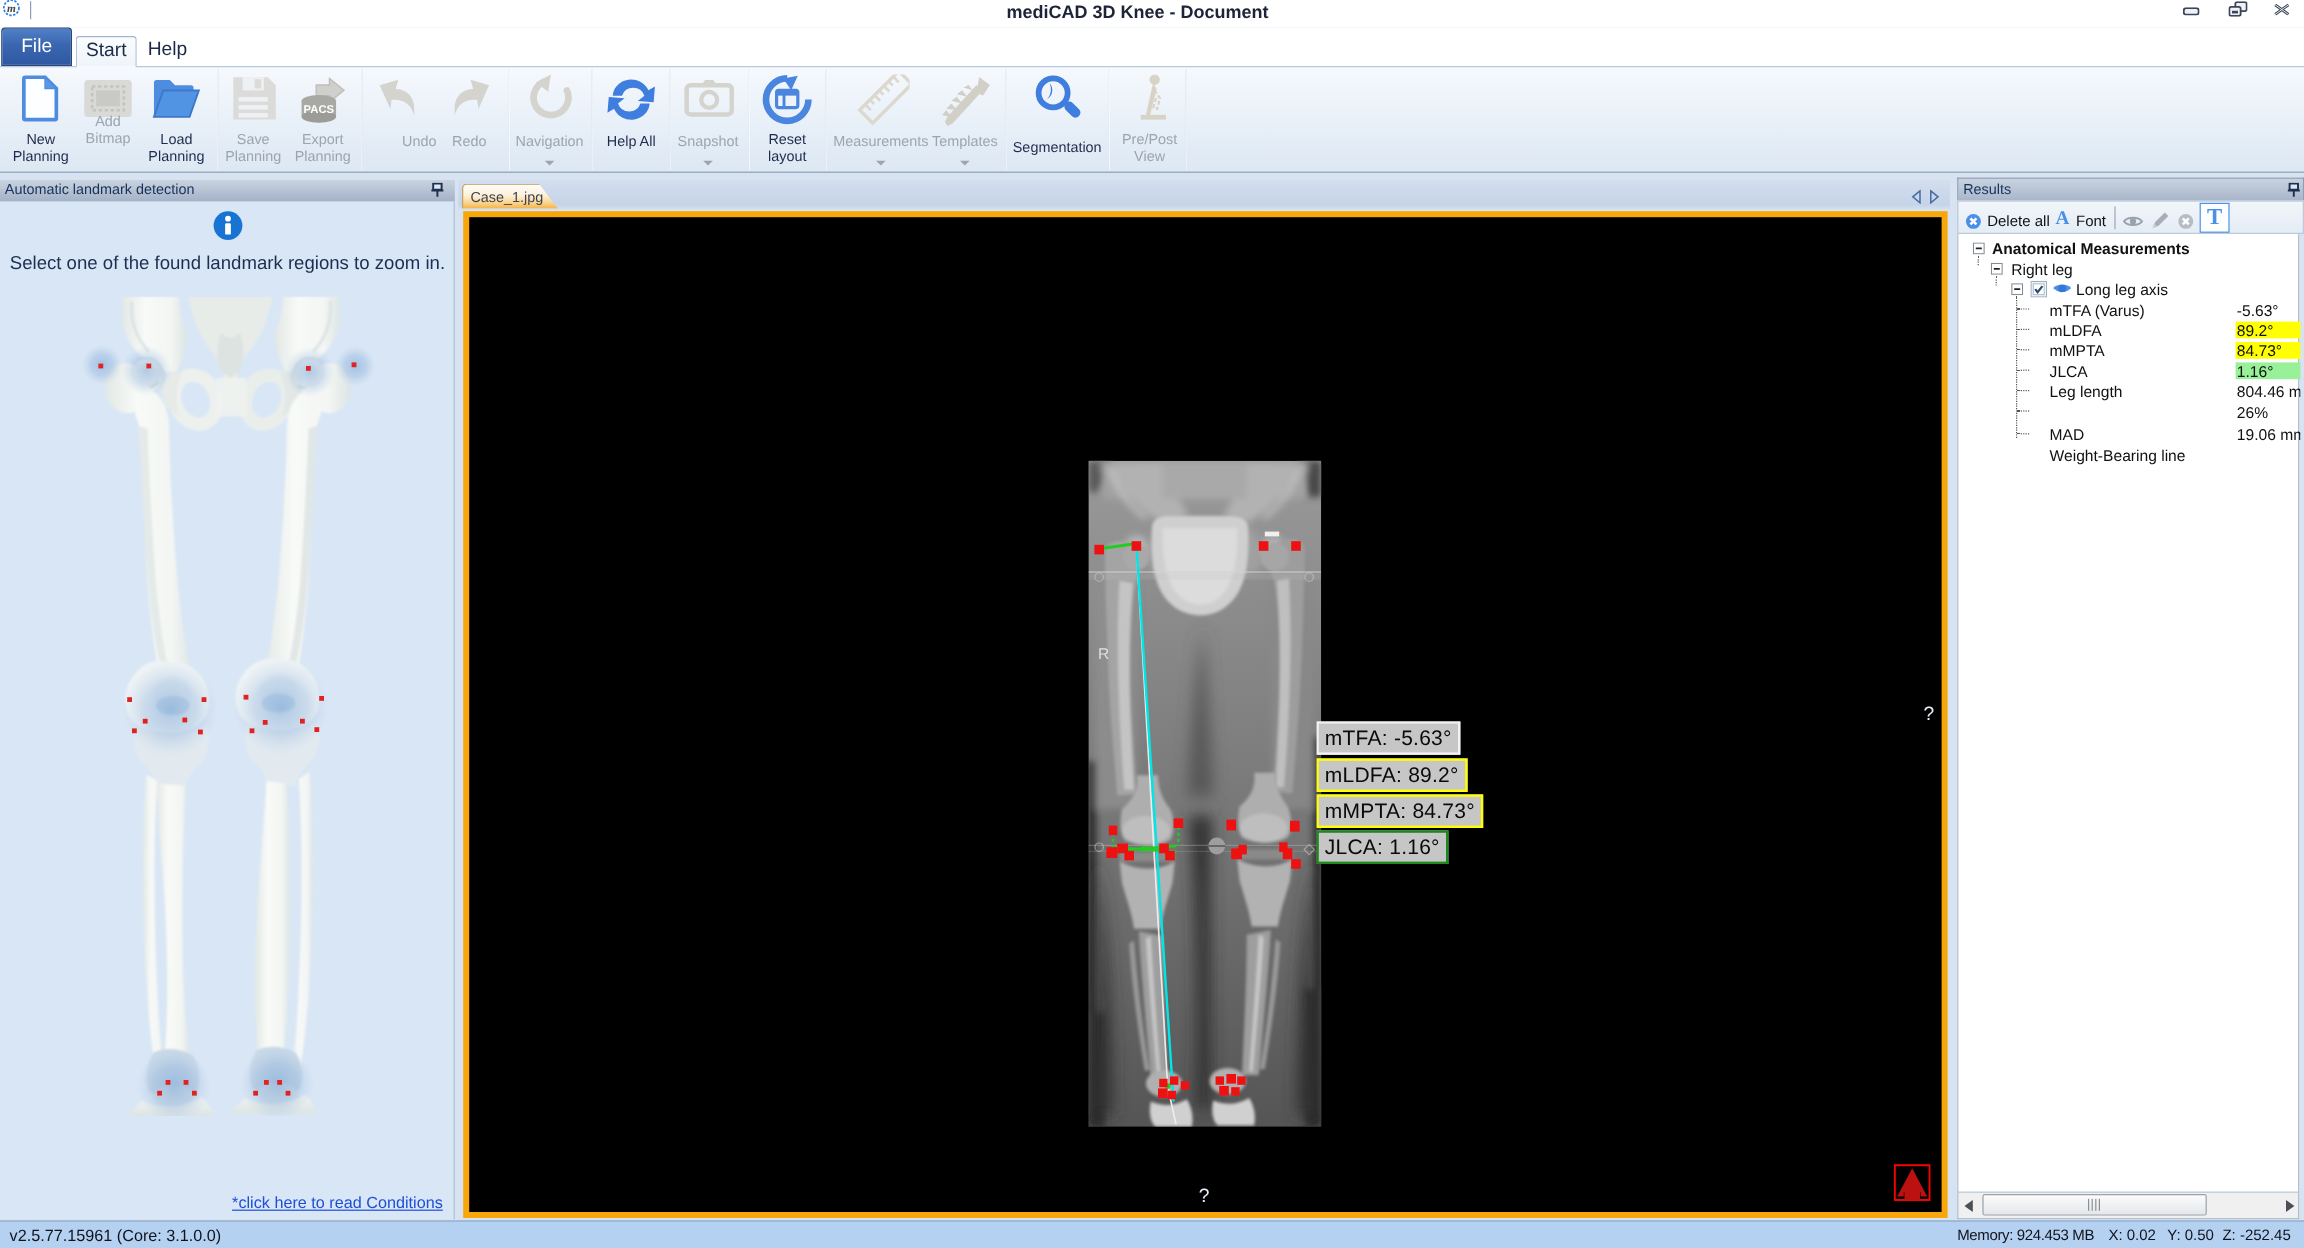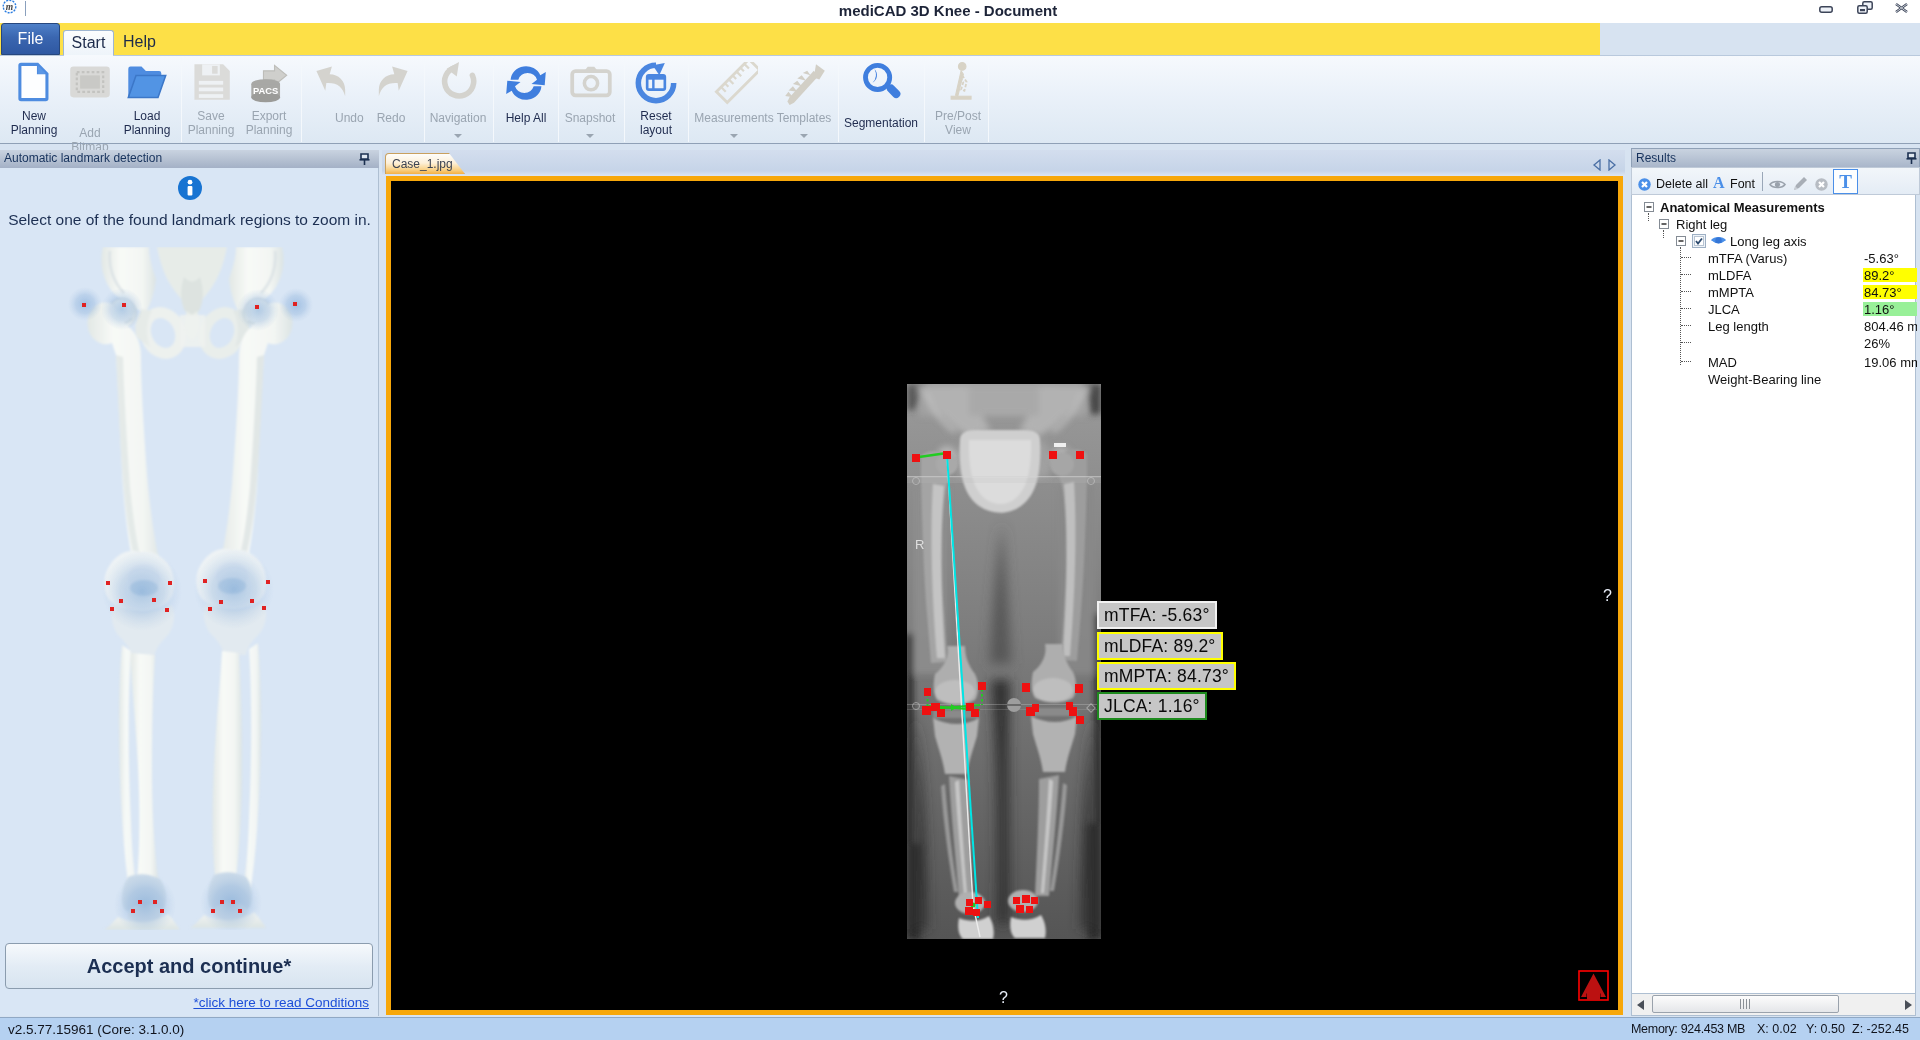--- a/index.html
+++ b/index.html
@@ -3,21 +3,21 @@
 <meta charset="utf-8">
 <style>
 * { margin:0; padding:0; box-sizing:border-box; }
 html,body { width:1920px; height:1040px; }
 body { position:relative; font-family:"Liberation Sans",sans-serif; overflow:hidden; background:#d7e3f1; }
 .abs { position:absolute; }
 
 #titlebar { left:0; top:0; width:1920px; height:23px; background:#ffffff; }
 #apptitle { left:0; top:2px; width:1840px; text-align:center; font-size:15px; font-weight:bold; color:#1d2438;margin-left:28px; }
 
-#tabrow { left:0; top:23px; width:1600px; height:32px; background:#fde047; }
+#tabrow { left:0; top:23px; width:1920px; height:32px; background:#ffffff; }
 #filetab { left:1px; top:0px; width:59px; height:32px; border-radius:3px 3px 0 0;
   background:linear-gradient(#4e80c8,#3a66b0 45%,#2f58a2); border:1px solid #27477e;
   color:#fff; font-size:16px; text-align:center; line-height:30px; }
 #starttab { left:63px; top:7px; width:51px; height:25px; border:1px solid #9eb6d2; border-bottom:none;
   border-radius:3px 3px 0 0; background:linear-gradient(#fbfdfe,#eef4fa); color:#1c2a4a;
   font-size:16px; text-align:center; line-height:24px; }
 #helptab { left:114px; top:7px; width:51px; height:25px; color:#1c2a4a;
   font-size:16px; text-align:center; line-height:24px; }
 
 #ribbon { left:0; top:55px; width:1920px; height:89px;
@@ -104,21 +104,21 @@
     <path d="M5,2 h14 l8,8 v21 a1,1 0 0 1 -1,1 h-21 a1,1 0 0 1 -1,-1 v-28 a1,1 0 0 1 1,-1 z" fill="#fdfeff" stroke="#4e8ce0" stroke-width="2.6"></path>
     <path d="M19,2 l8,8 h-8 z" fill="#5a97e6" stroke="#4e8ce0" stroke-width="1"></path>
   </svg>
   <div class="abs rlbl" style="left:4px; top:53px; width:60px;">New<br>Planning</div>
 
   <svg class="abs ricon" style="left:68px;" width="44" height="40" viewBox="0 0 40 36">
     <rect x="2" y="4" width="36" height="28" rx="3" fill="#d9d9d7"></rect>
     <rect x="8" y="9" width="24" height="18" fill="none" stroke="#c3c3c0" stroke-width="2" stroke-dasharray="2.5 2"></rect>
     <rect x="11" y="12" width="18" height="12" fill="#c9c9c6"></rect>
   </svg>
-  <div class="abs rlbl dis" style="left:60px; top:70px; width:60px;">Add<br>Bitmap</div>
+  <div class="abs rlbl dis" style="left:60px; top:38px; width:60px;">Add<br>Bitmap</div>
 
   <svg class="abs ricon" style="left:125px;" width="44" height="40" viewBox="0 0 40 36">
     <path d="M3,32 v-26 a2,2 0 0 1 2,-2 h10 l4,4 h12 a2,2 0 0 1 2,2 v4" fill="#4e8ce0"></path>
     <path d="M3,32 l7,-20 h27 l-7,20 z" fill="#5294e4" stroke="#3c77c8" stroke-width="1.4"></path>
   </svg>
   <div class="abs rlbl" style="left:117px; top:53px; width:60px;">Load<br>Planning</div>
 
   <svg class="abs ricon" style="left:190px;" width="42" height="40" viewBox="0 0 38 36">
     <path d="M4,2 h26 l6,6 v26 h-32 z" fill="#dbdbd9"></path>
     <rect x="11" y="2" width="16" height="10" fill="#eef1f4"></rect>
@@ -336,21 +336,20 @@
       <rect x="78" y="653" width="4" height="4"></rect>
         <rect x="93" y="653" width="4" height="4"></rect>
       <rect x="71" y="662" width="4" height="4"></rect>
         <rect x="100" y="662" width="4" height="4"></rect>
       <rect x="160" y="653" width="4" height="4"></rect>
         <rect x="171" y="653" width="4" height="4"></rect>
       <rect x="151" y="662" width="4" height="4"></rect>
         <rect x="178" y="662" width="4" height="4"></rect>
     </g>
   </svg>
-  <div class="abs" id="accept-btn">Accept and continue*</div>
   <div class="abs" id="cond-link">*click here to read Conditions</div>
 </div>
 <div class="abs" id="tabbar">
   <div class="abs" id="casetab">Case_1.jpg</div>
 </div>
 <div class="abs" id="cframe">
   <div class="abs" id="canvas">
     <svg class="abs" style="left:516px; top:203px;" width="194" height="555" viewBox="0 0 194 555">
       <defs>
         <linearGradient id="xbase" x1="0" y1="0" x2="0" y2="1">

